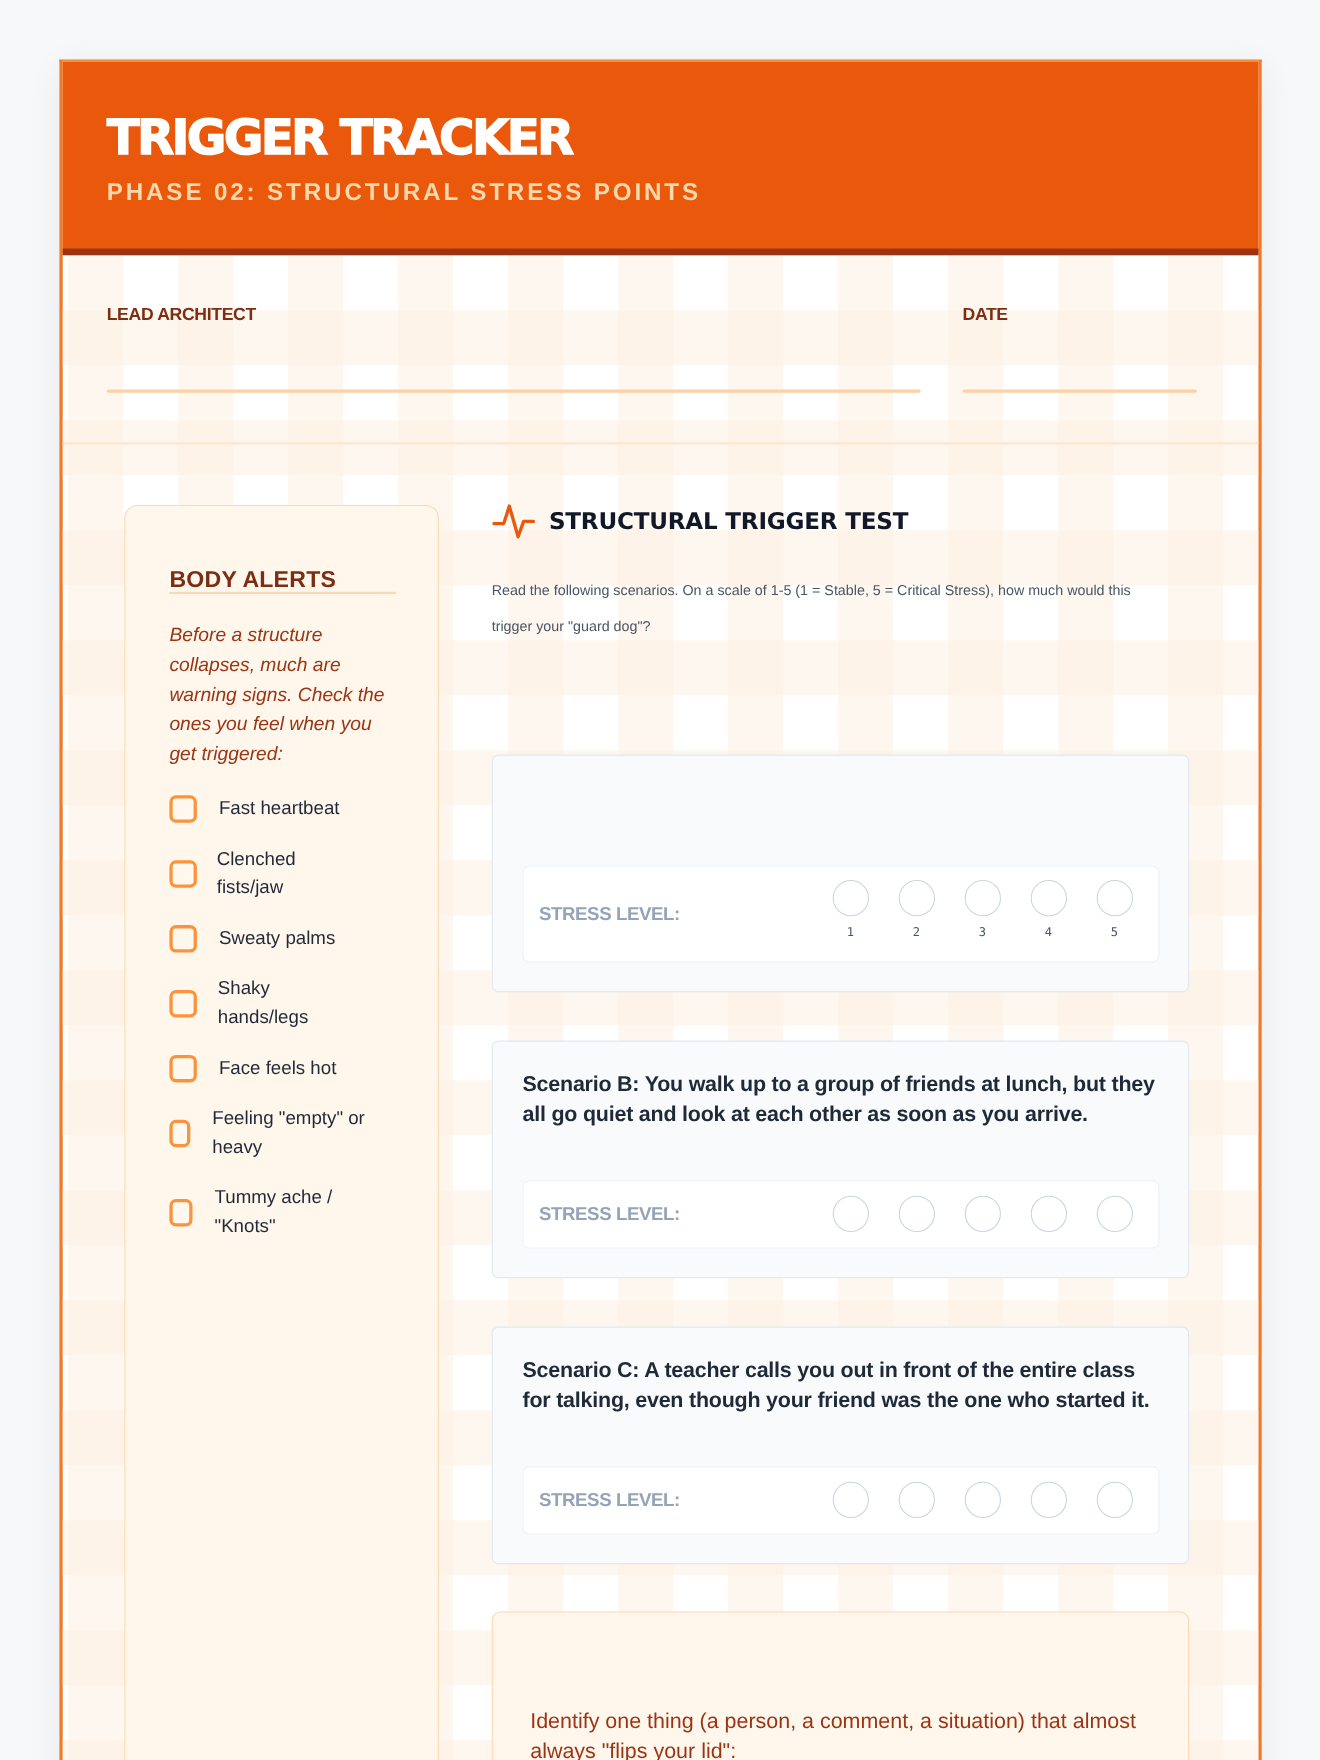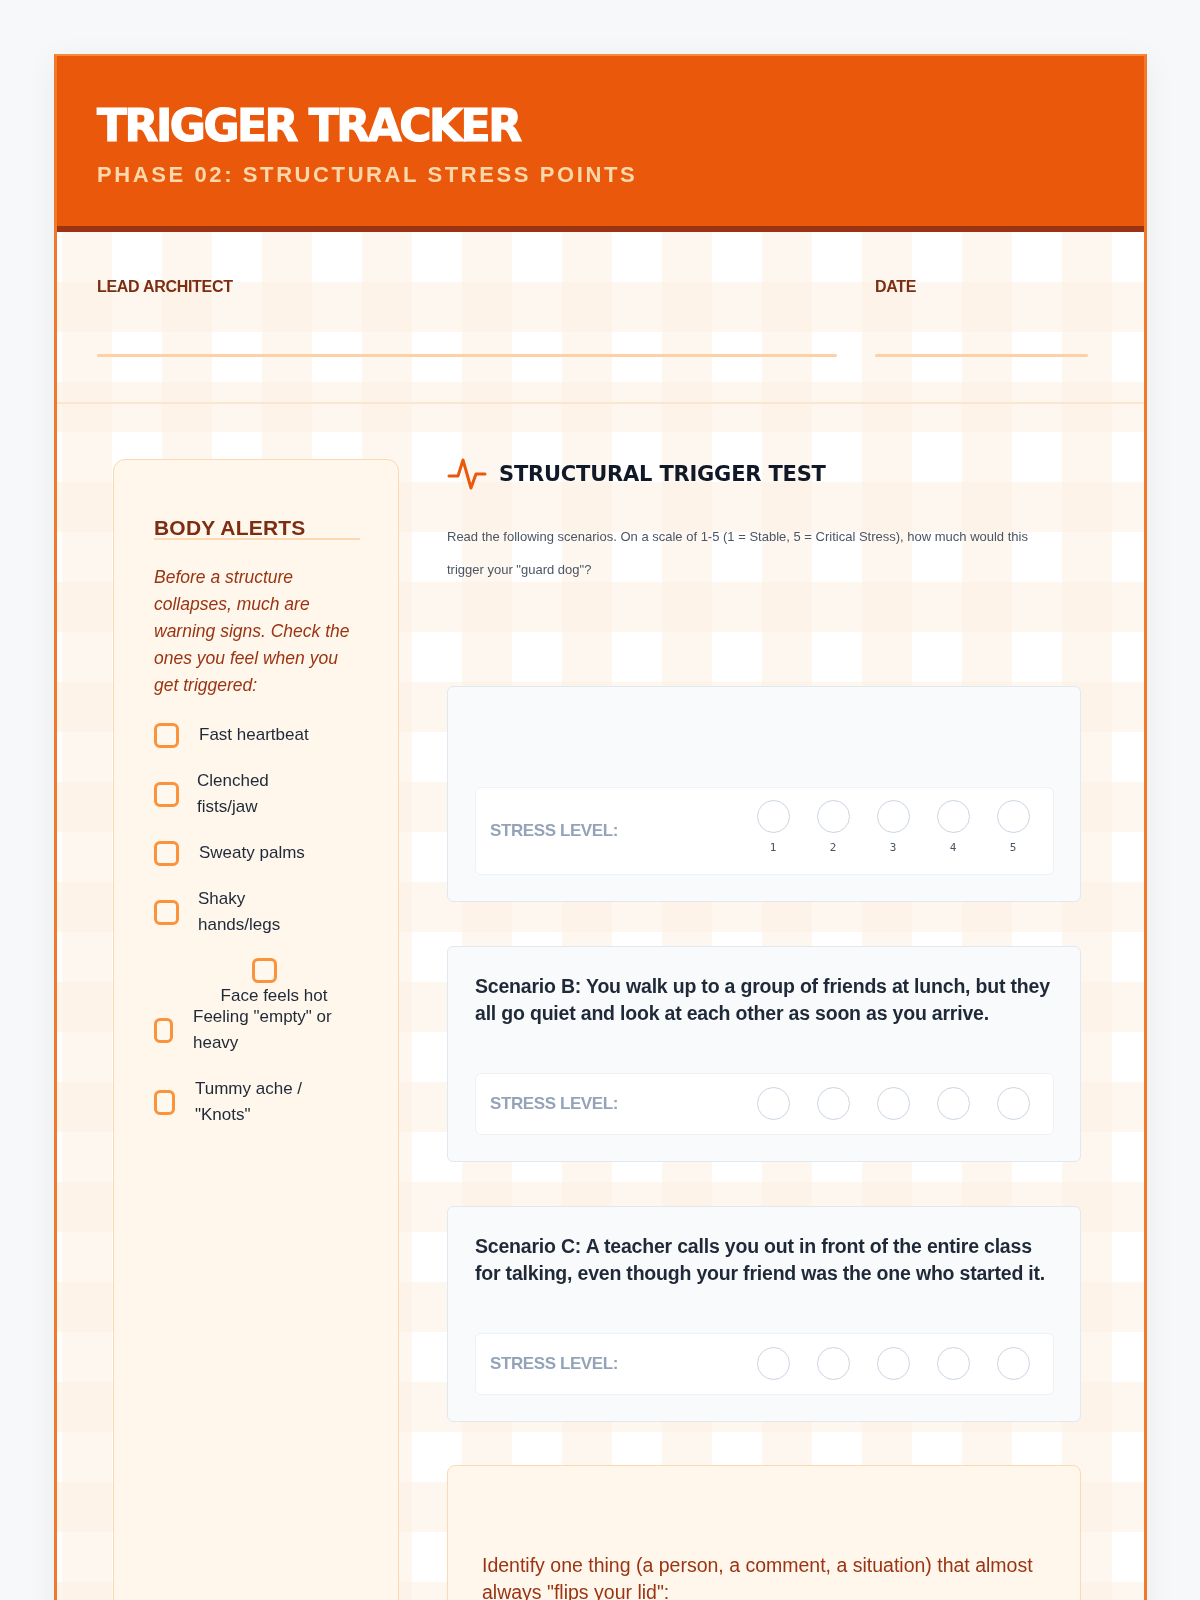--- a/index.html
+++ b/index.html
@@ -192,21 +192,21 @@
         <span class="alert-label" style="margin-left:18px;width:110px;">Clenched fists/jaw</span>
       </div>
       <div class="alert" style="top:118px;height:26px;">
         <div class="cb"></div>
         <span class="alert-label" style="margin-left:20px;">Sweaty palms</span>
       </div>
       <div class="alert" style="top:164px;height:52px;">
         <div class="cb"></div>
         <span class="alert-label" style="margin-left:19px;width:120px;">Shaky hands/legs</span>
       </div>
-      <div class="alert" style="top:236px;height:26px;flex-direction:column;">
+      <div class="alert" style="top:236px;height:26px;">
         <div class="cb"></div>
         <span class="alert-label" style="margin-left:20px;">Face feels hot</span>
       </div>
       <div class="alert" style="top:282px;height:52px;">
         <div class="cb" style="width:19px;"></div>
         <span class="alert-label" style="margin-left:20px;width:165px;">Feeling "empty" or heavy</span>
       </div>
       <div class="alert" style="top:354px;height:52px;">
         <div class="cb" style="width:21px;"></div>
         <span class="alert-label" style="margin-left:20px;width:150px;">Tummy ache / "Knots"</span>

